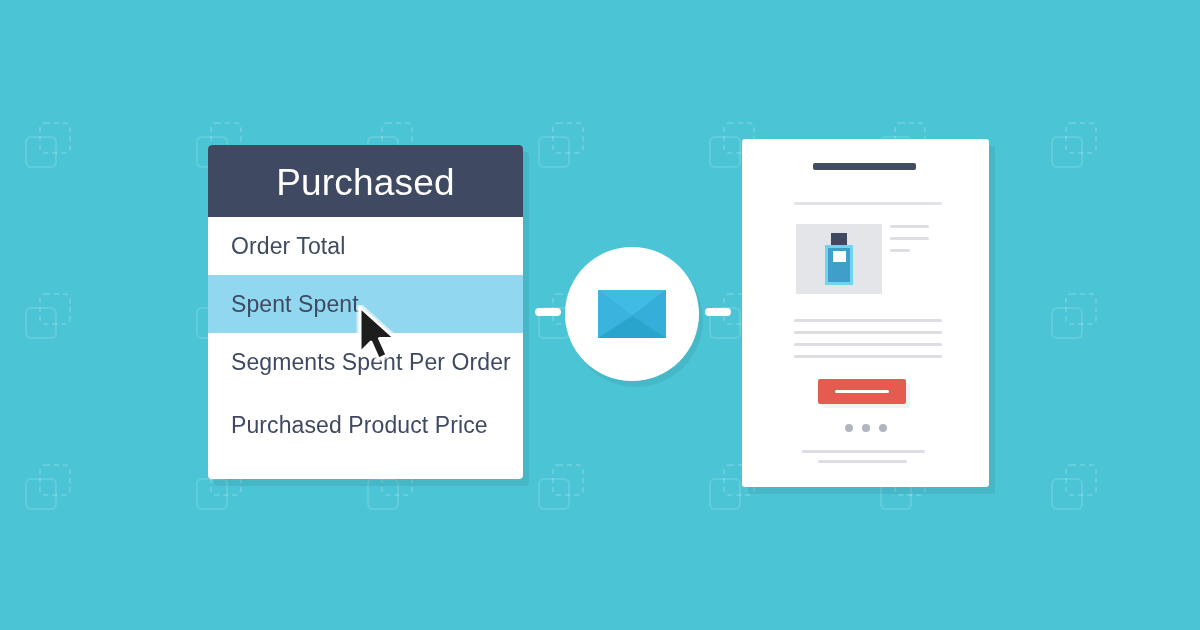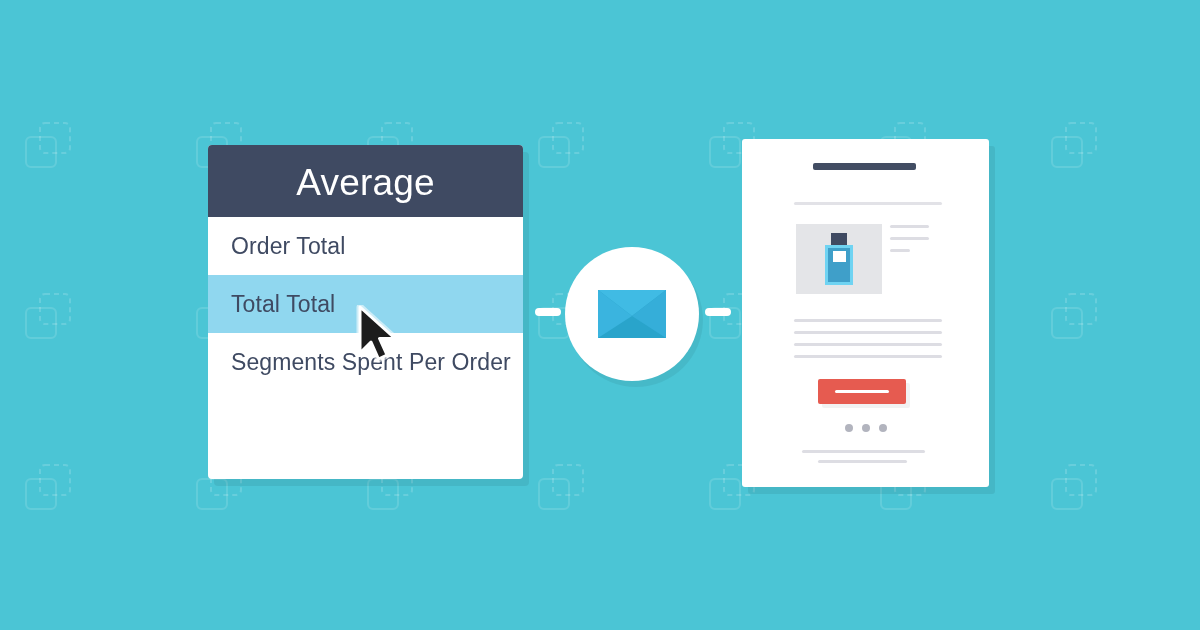--- a/index.html
+++ b/index.html
@@ -275,26 +275,27 @@
       <pattern id="sqtile" x="18" y="-50" width="171" height="171" patternUnits="userSpaceOnUse">
         <rect x="22" y="2" width="30" height="30" rx="5" ry="5" fill="none" stroke="rgba(255,255,255,0.16)" stroke-width="2" stroke-dasharray="5 4"></rect>
         <rect x="8" y="16" width="30" height="30" rx="5" ry="5" fill="none" stroke="rgba(255,255,255,0.13)" stroke-width="2"></rect>
       </pattern>
     </defs>
     <rect x="0" y="0" width="1200" height="630" fill="url(#sqtile)"></rect>
   </svg>
 
   <div id="segments-card">
     <div id="segments-header">
-      <span id="segments-title">Average</span>
+      <span id="segments-title">Purchased</span>
     </div>
     <ul class="seg-list">
       <li class="seg-item">Order Total</li>
-      <li class="seg-item selected">Total Total</li>
+      <li class="seg-item selected">Spent Spent</li>
       <li class="seg-item">Segments Spent Per Order</li>
+      <li class="seg-item tall">Purchased Product Price</li>
     </ul>
   </div>
 
   <svg id="cursor" viewBox="0 0 46 58" aria-hidden="true">
     <path d="M5 2 L5 48 L16 37 L23.5 54 L32 50 L24.5 33.5 L40 33.5 Z" fill="#ffffff" stroke="#ffffff" stroke-width="7" stroke-linejoin="round" opacity="0.55"></path>
     <path d="M5 2 L5 48 L16 37 L23.5 54 L32 50 L24.5 33.5 L40 33.5 Z" fill="#1d1d1d" stroke="#ffffff" stroke-width="3" stroke-linejoin="round"></path>
   </svg>
 
   <div class="dash" id="dash-left"></div>
   <div class="dash" id="dash-right"></div>

